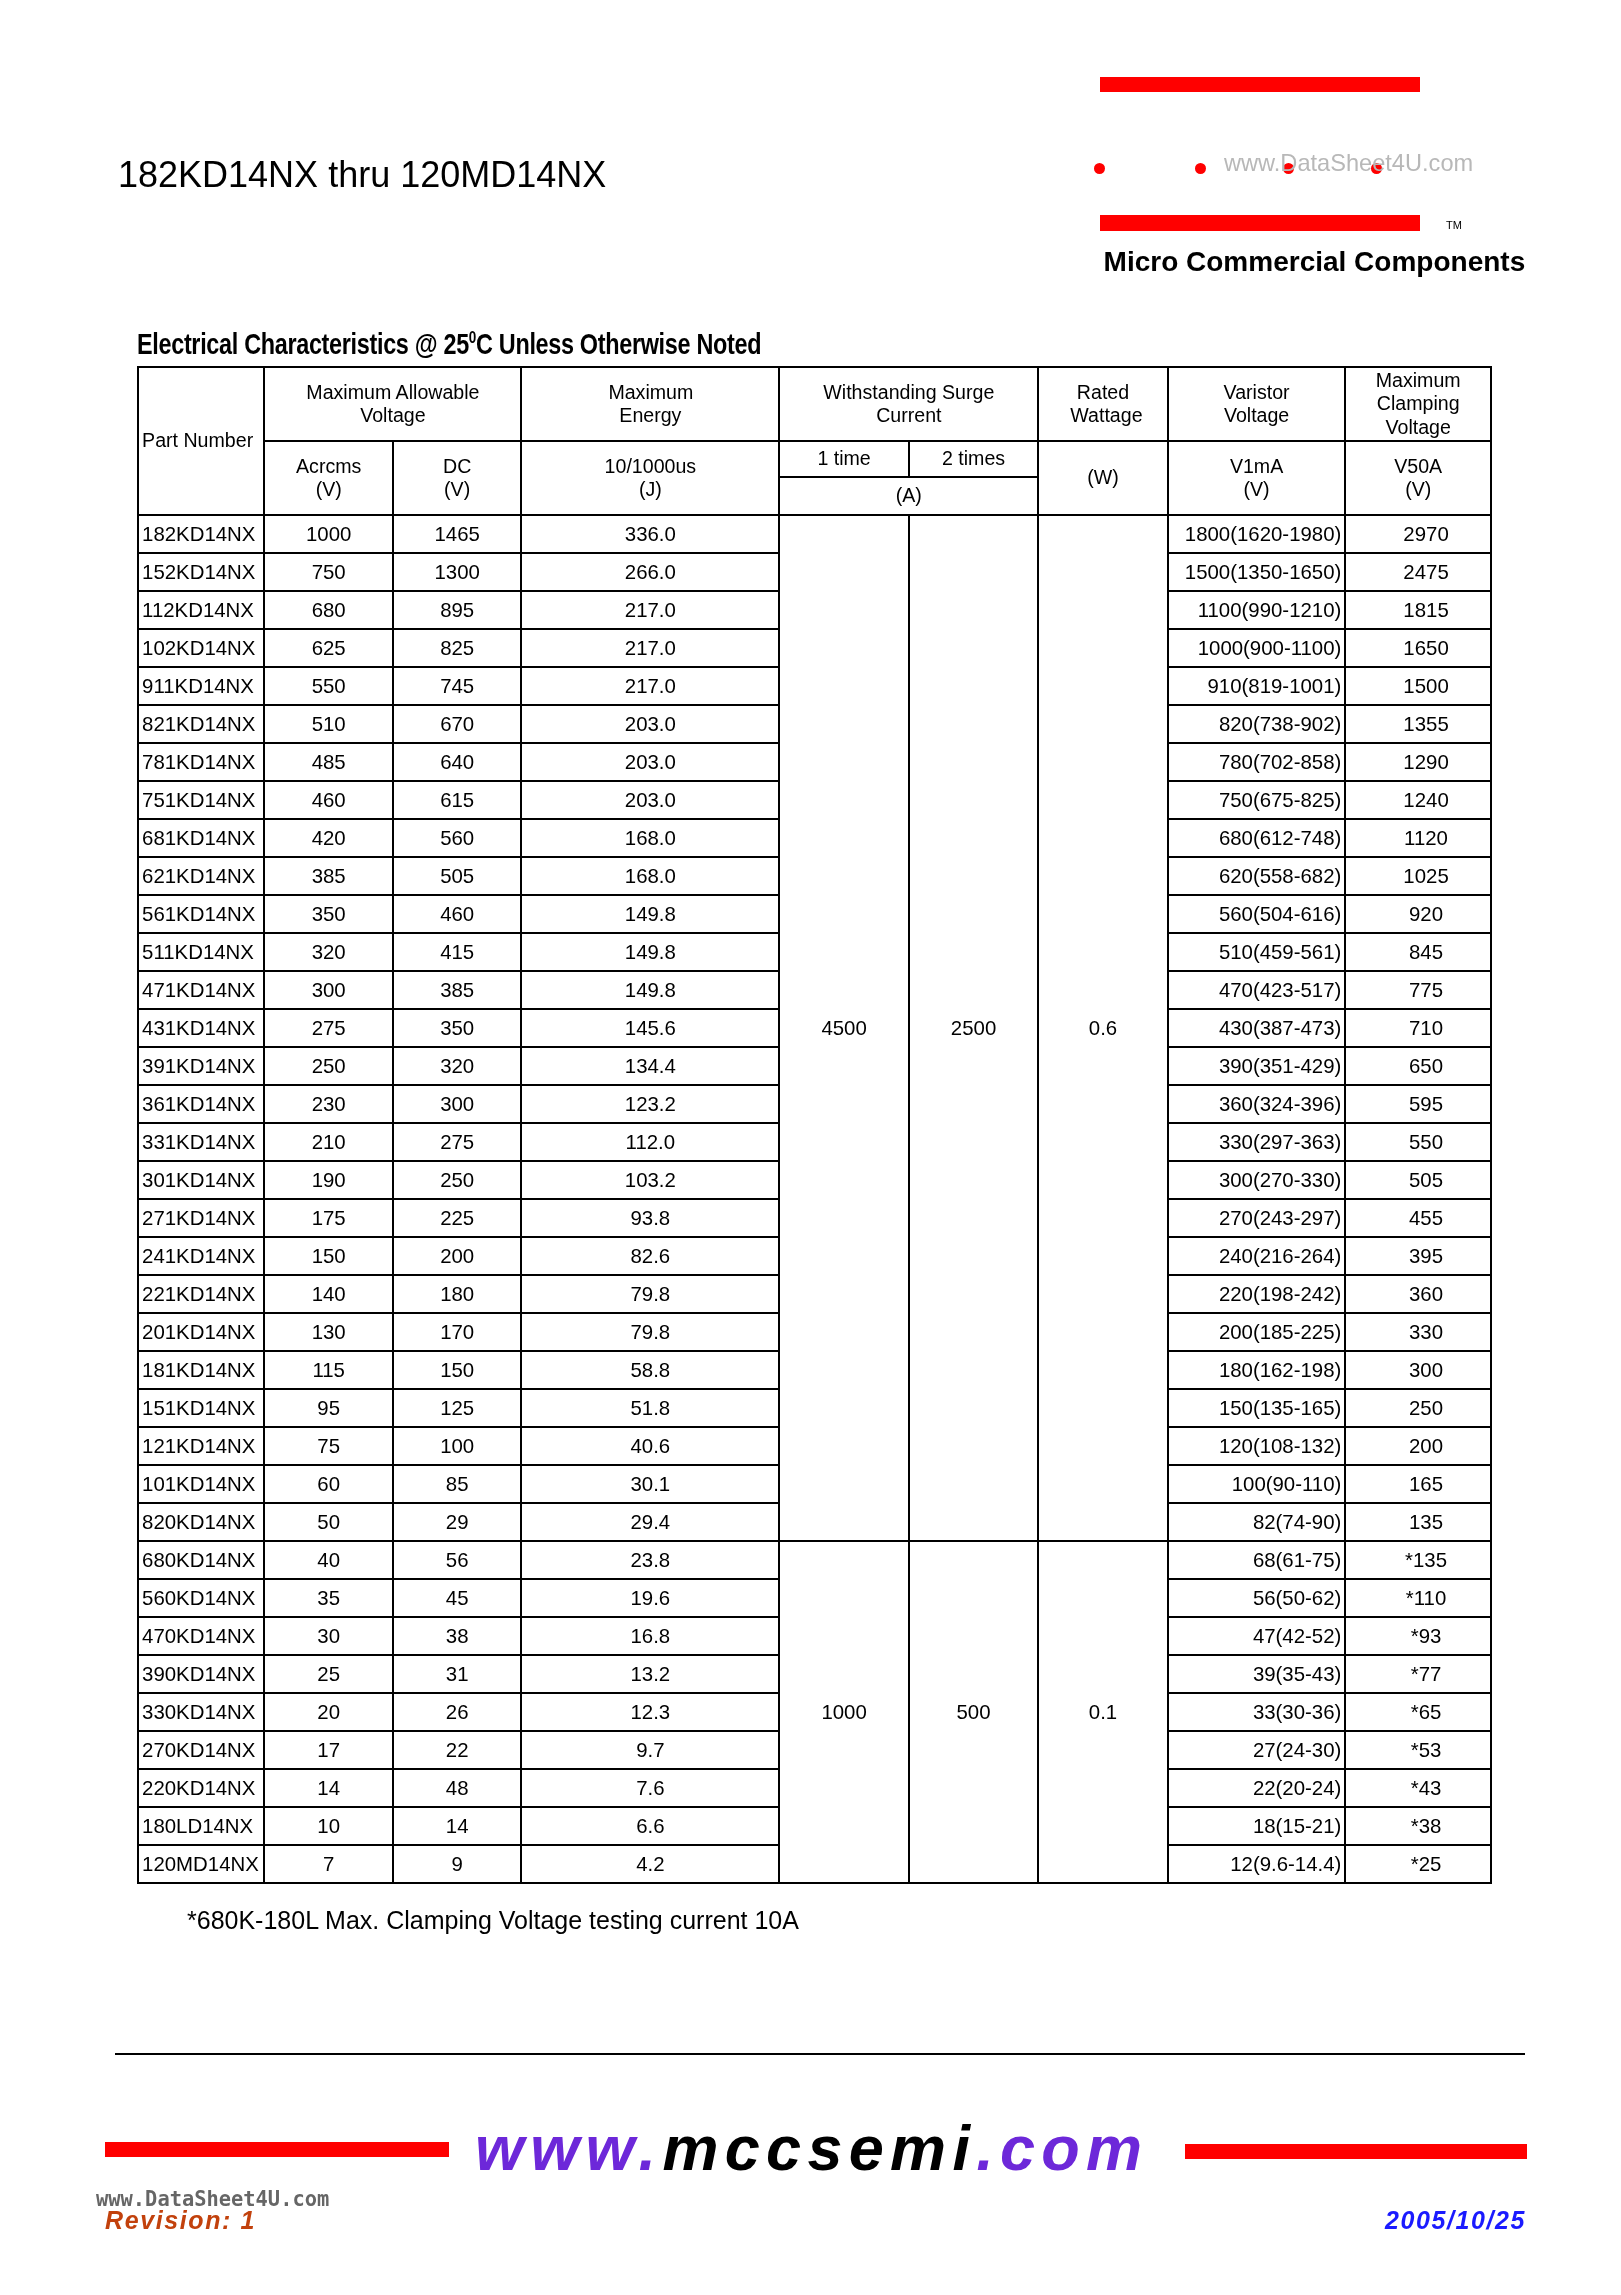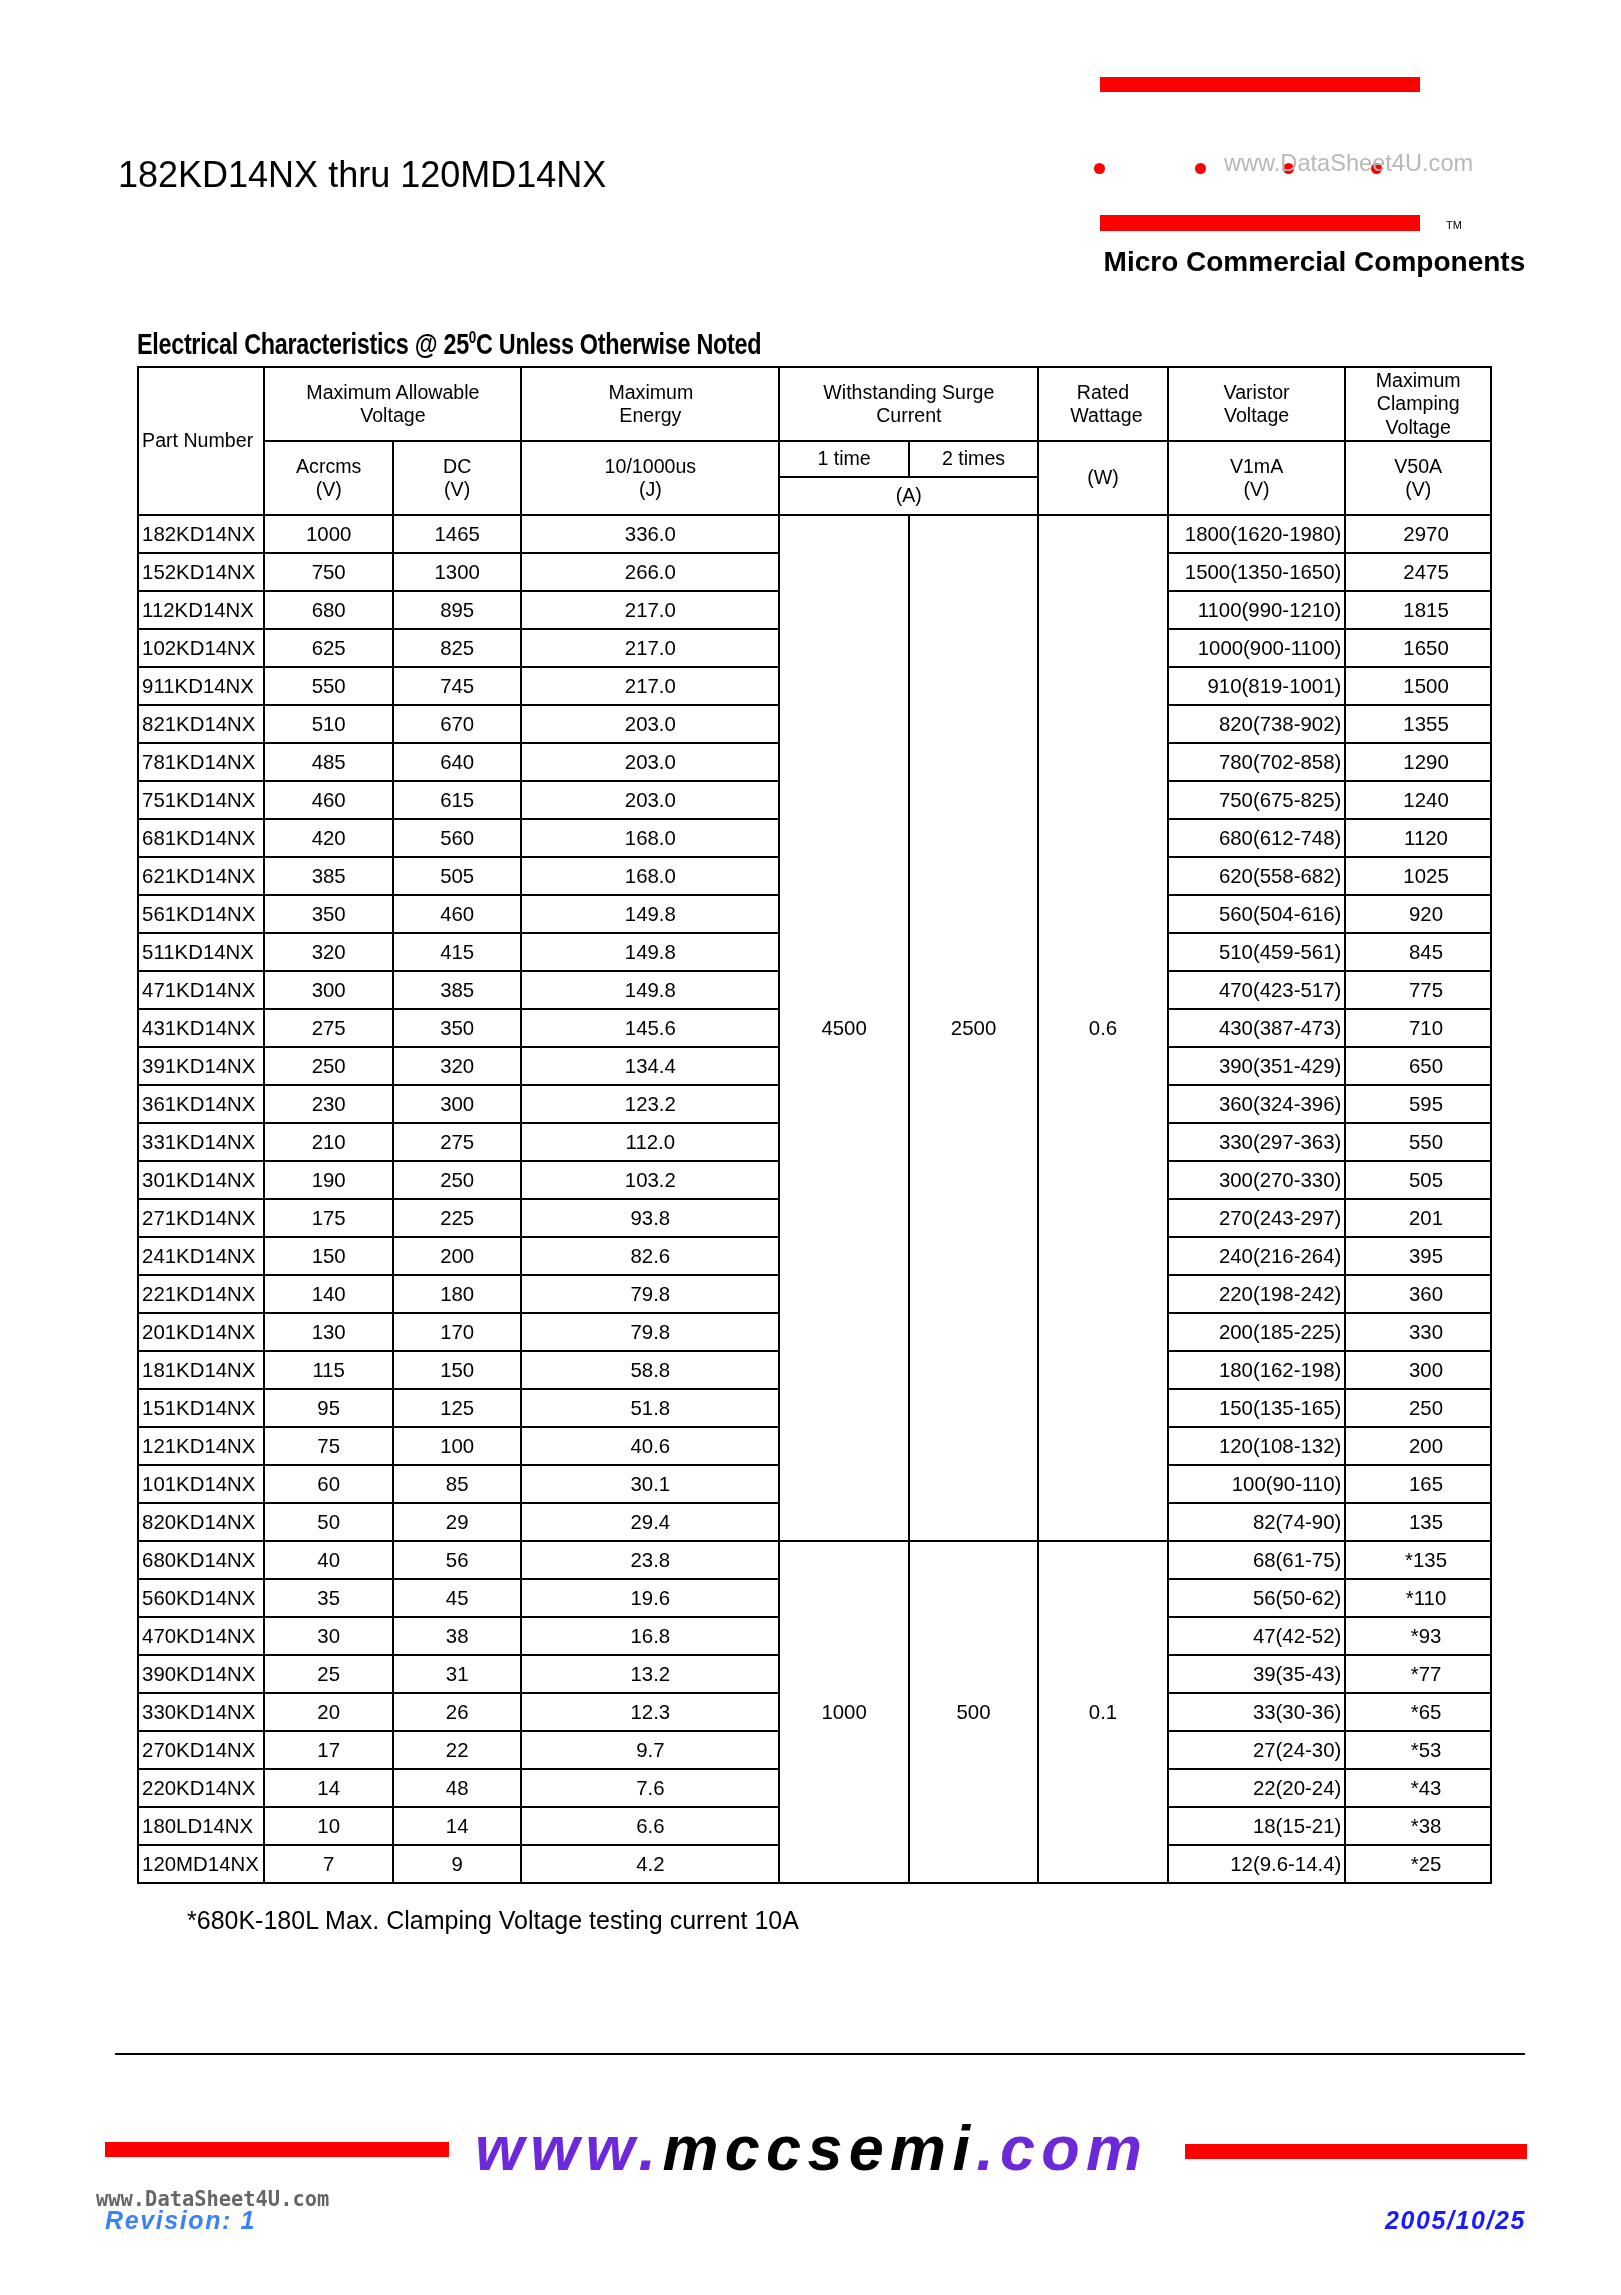--- a/index.html
+++ b/index.html
@@ -30,21 +30,21 @@
 
   .footnote { position: absolute; left: 187px; top: 1906px; font-size: 25px; }
 
   .rule { position: absolute; left: 115px; top: 2053px; width: 1410px; height: 2.4px; background: #000; }
 
   .footer-bar { position: absolute; height: 15px; background: #ff0000; }
   .footer-url { position: absolute; left: 475px; top: 2112px; font-size: 63px; font-weight: bold; font-style: italic; letter-spacing: 6.3px; white-space: nowrap; }
   .footer-url .red { color: #6d28d9; }
 
   .ds-wm { position: absolute; left: 96px; top: 2187px; font-size: 20.4px; font-family: "DejaVu Sans Mono", monospace; color: #666666; font-weight: bold; }
-  .revision { position: absolute; left: 105px; top: 2206px; font-size: 25px; font-weight: bold; font-style: italic; color: #3b82f6; letter-spacing: 1.6px; }
+  .revision { position: absolute; left: 105px; top: 2206px; font-size: 25px; font-weight: bold; font-style: italic; color: #c2410c; letter-spacing: 1.6px; }
   .date { position: absolute; right: 96px; top: 2206px; font-size: 25px; font-weight: bold; font-style: italic; color: #1a1aff; letter-spacing: 1.6px; }
 </style>
 </head>
 <body>
 
 <div class="doc-title">182KD14NX thru 120MD14NX</div>
 
 <div class="logo">
   <div class="bar top"></div>
   <div class="dot" style="left:3.1px; top:88px;"></div>
@@ -257,21 +257,21 @@
         <td>103.2</td>
         <td class="vv">300(270-330)</td>
         <td class="cv">505</td>
       </tr>
       <tr>
         <td class="pn">271KD14NX</td>
         <td>175</td>
         <td>225</td>
         <td>93.8</td>
         <td class="vv">270(243-297)</td>
-        <td class="cv">201</td>
+        <td class="cv">455</td>
       </tr>
       <tr>
         <td class="pn">241KD14NX</td>
         <td>150</td>
         <td>200</td>
         <td>82.6</td>
         <td class="vv">240(216-264)</td>
         <td class="cv">395</td>
       </tr>
       <tr>

